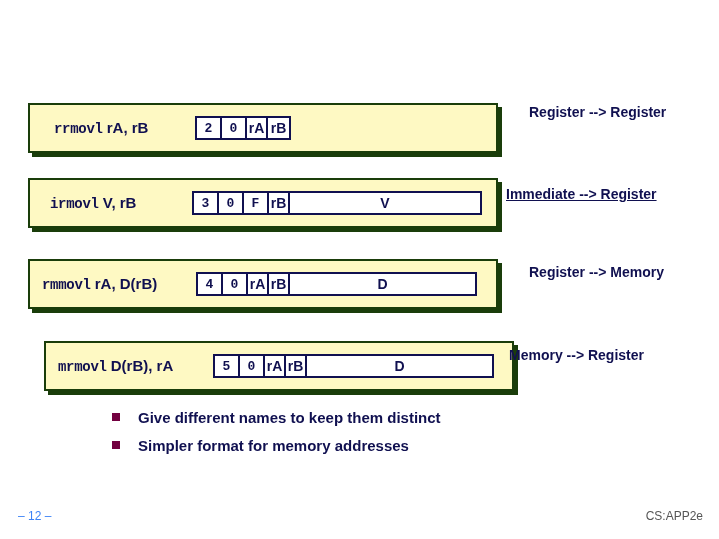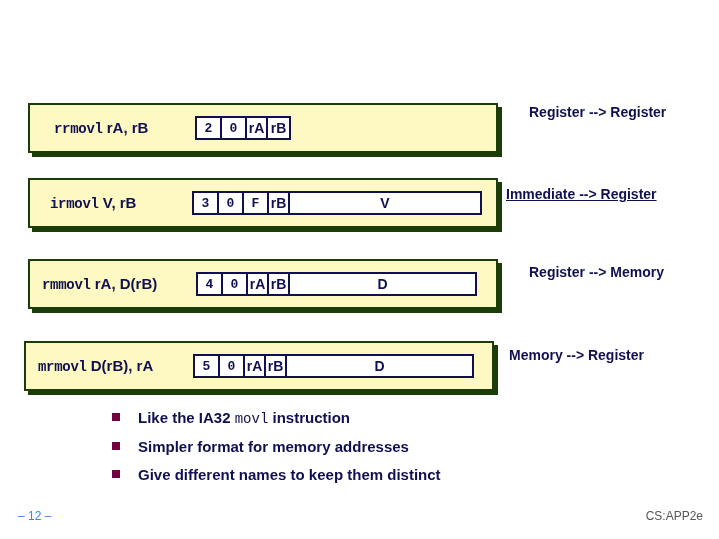--- a/index.html
+++ b/index.html
@@ -33,21 +33,21 @@
   .panel {
     position: absolute;
     background: #fef9c3;
     border: 2px solid #1a3d0a;
     box-shadow: 4px 4px 0 0 #1a3d0a;
     box-sizing: border-box;
   }
   .panel-row1 { left: 28px; top: 103px; width: 470px; height: 50px; }
   .panel-row2 { left: 28px; top: 178px; width: 470px; height: 50px; }
   .panel-row3 { left: 28px; top: 259px; width: 470px; height: 50px; }
-  .panel-row4 { left: 24px; top: 341px; width: 470px; height: 50px; }
+  .panel-row4 { left: 44px; top: 341px; width: 470px; height: 50px; }
 
   .mnemonic {
     position: absolute;
     top: 50%;
     transform: translateY(-50%);
     white-space: nowrap;
     color: #101050;
     font-size: 15px;
     font-weight: bold;
     line-height: 1;
@@ -226,28 +226,24 @@
       <div class="cell w-reg">rA</div>
       <div class="cell w-reg">rB</div>
       <div class="cell w-wide2">D</div>
     </div>
   </div>
   <div class="caption cap4">Memory --&gt; Register</div>
 
   <div class="bullets">
     <div class="bullet-row">
       <span class="bullet-mark"></span>
-      <span class="bullet-text"><span>Like the IA32 </span><span class="mono">movl</span><span> instruction</span></span>
+      <span class="bullet-text"><span>Give different names to keep them distinct</span></span>
     </div>
     <div class="bullet-row">
       <span class="bullet-mark"></span>
       <span class="bullet-text"><span>Simpler format for memory addresses</span></span>
     </div>
-    <div class="bullet-row">
-      <span class="bullet-mark"></span>
-      <span class="bullet-text"><span>Give different names to keep them distinct</span></span>
-    </div>
   </div>
 
   <div class="footer-left">– 12 –</div>
   <div class="footer-right">CS:APP2e</div>
 
 </div>
 
 </body></html>

